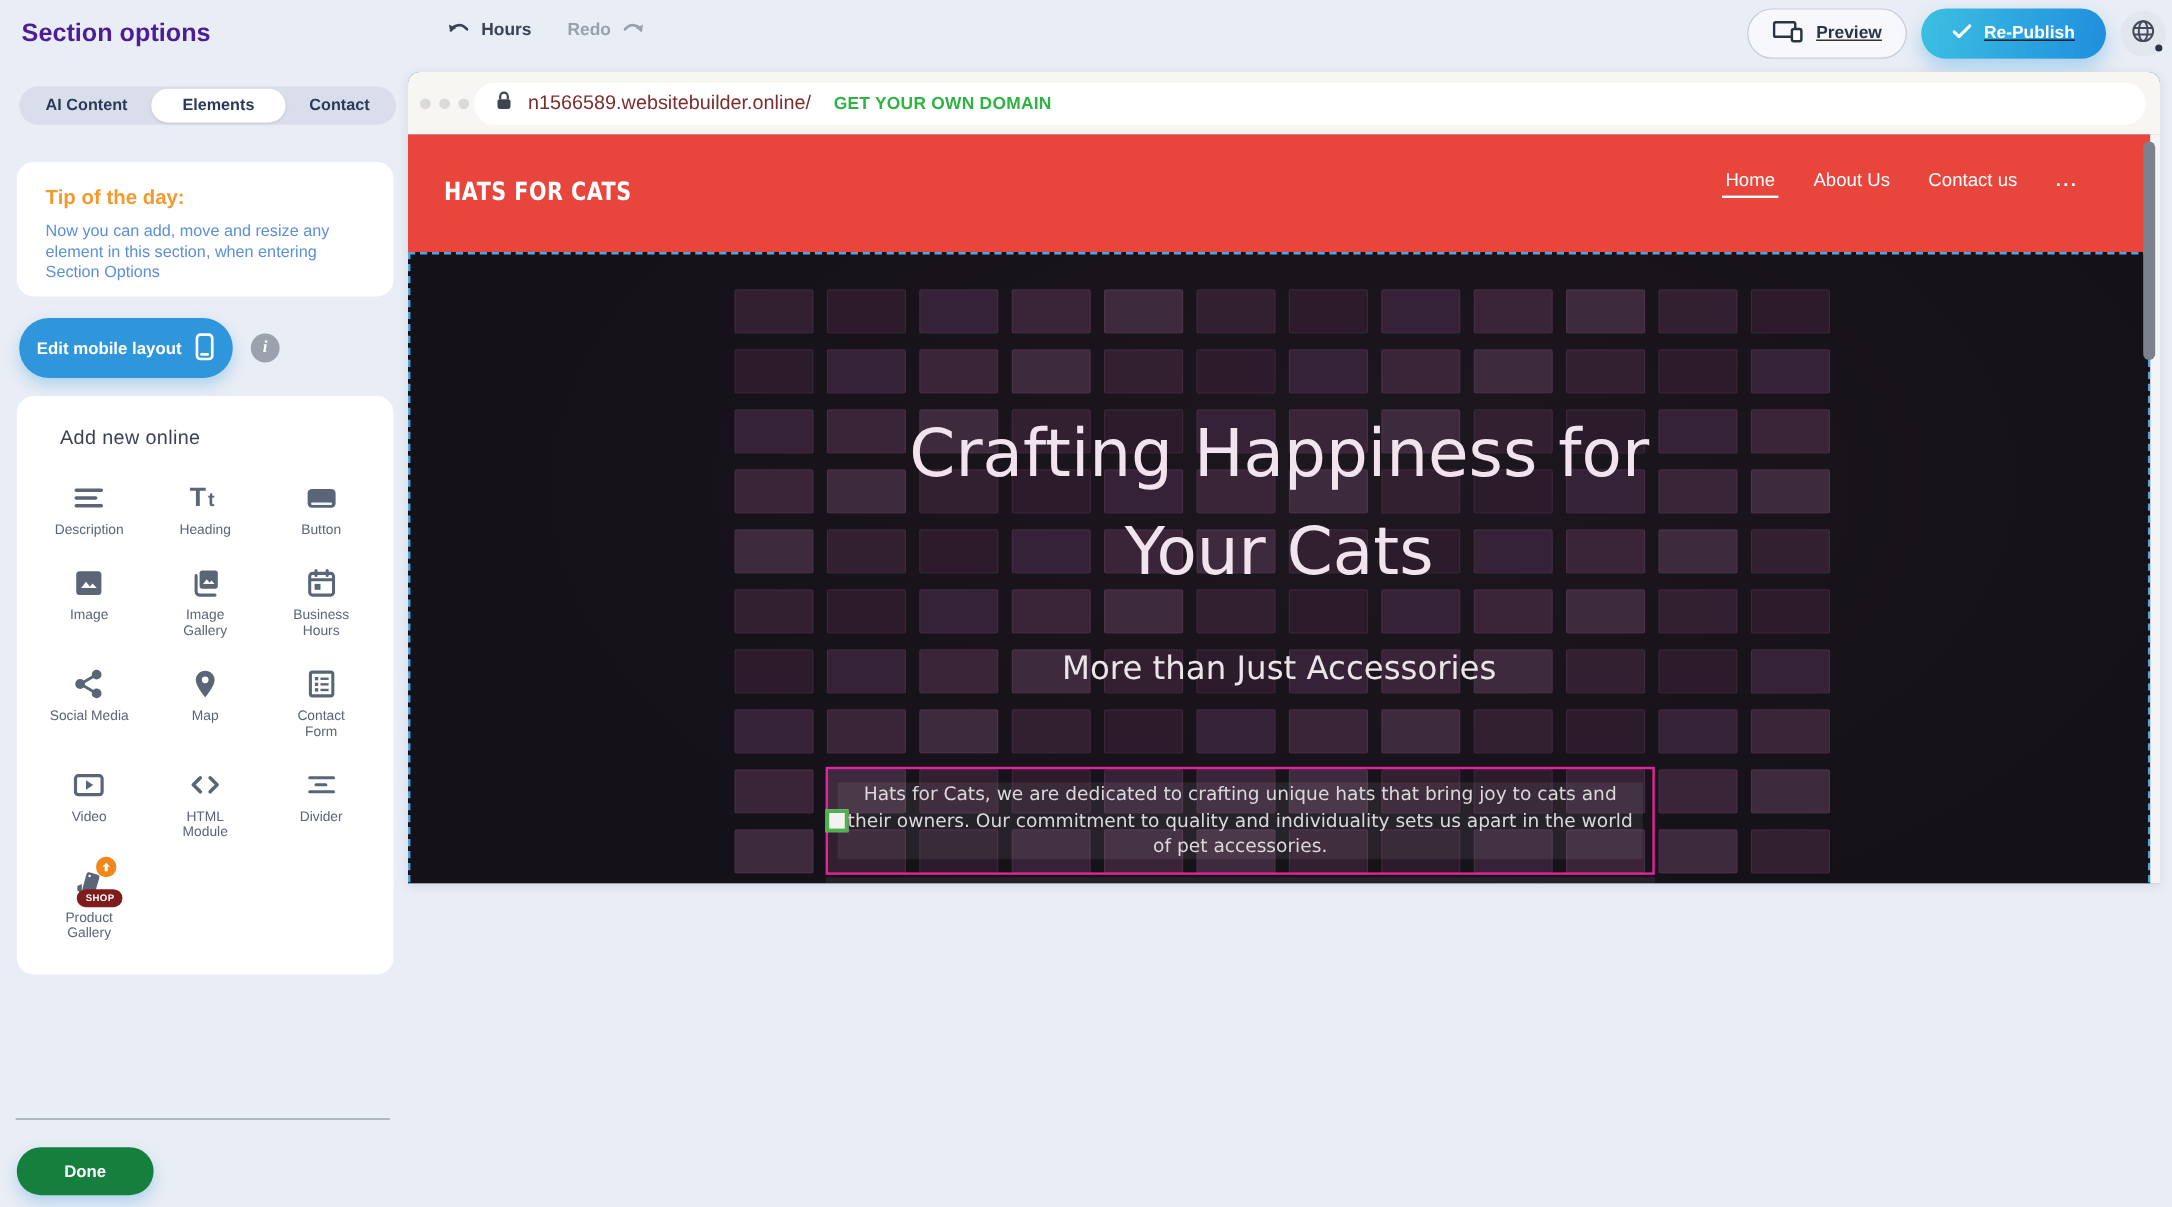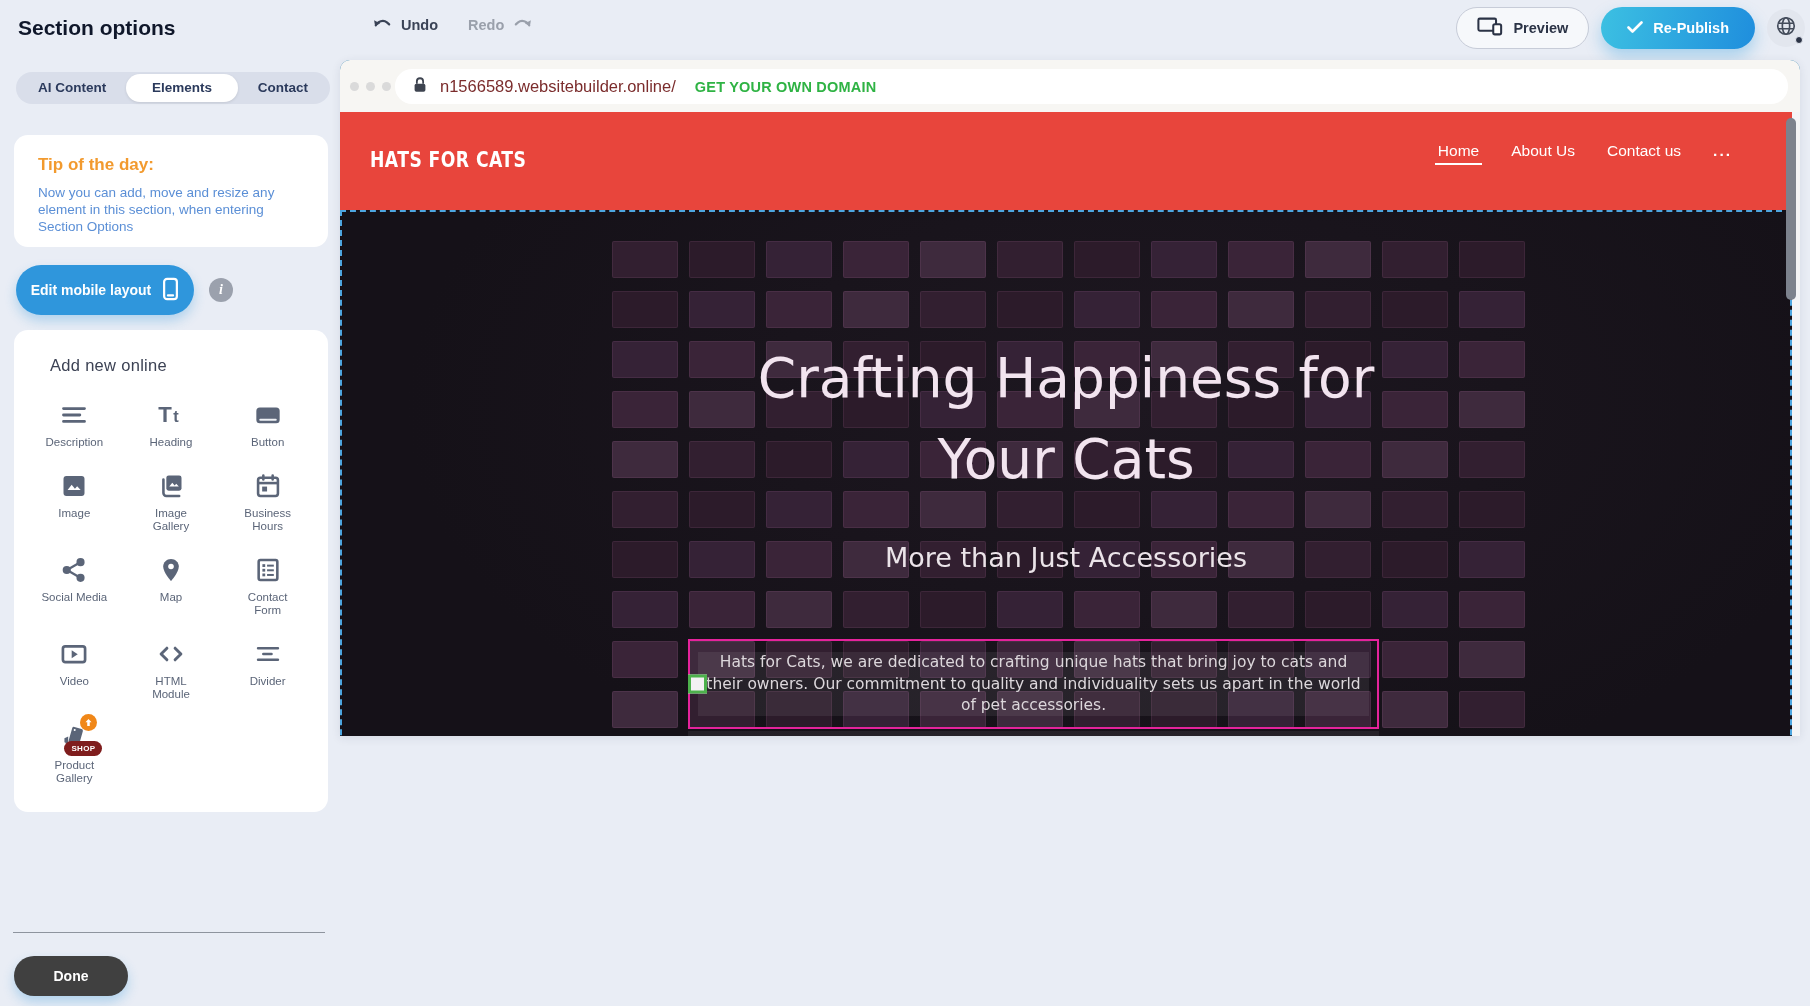--- a/index.html
+++ b/index.html
@@ -1,23 +1,23 @@
 <!DOCTYPE html>
 <html><head>
 <meta charset="utf-8">
 <style>
   html,body{margin:0;padding:0;background:#dfe3ec;}
   #app{position:relative;width:1810px;height:1006px;background:#e9edf5;font-family:"Liberation Sans",sans-serif;overflow:hidden;}
 
   
-  .section-title{position:absolute;left:18px;top:16px;font-size:21px;font-weight:bold;color:#0f172a;}
+  .section-title{position:absolute;left:18px;top:16px;font-size:21px;font-weight:bold;color:#4c1d95;}
   .undo-redo{position:absolute;left:372px;top:16px;display:flex;align-items:center;gap:30px;}
   .ur-btn{display:flex;align-items:center;gap:8px;font-size:14.5px;font-weight:bold;color:#3a4356;cursor:pointer;}
   .ur-btn.disabled{color:#9aa0ab;}
-  .top-right{position:absolute;right:5px;top:7px;display:flex;align-items:center;gap:12px;}
+  .top-right{position:absolute;right:5px;top:7px;display:flex;align-items:center;gap:12px;text-decoration:underline;}
   .preview-btn{display:flex;align-items:center;gap:10px;height:40px;padding:0 20px;border:1.5px solid #c7ccd8;border-radius:21px;background:rgba(255,255,255,.6);font-size:14.5px;font-weight:bold;color:#2b3346;cursor:pointer;}
   .republish-btn{display:flex;align-items:center;gap:10px;height:42px;padding:0 26px;border-radius:22px;background:linear-gradient(100deg,#3cc0e2,#1f8edd);color:#fff;font-size:14.5px;font-weight:bold;box-shadow:0 8px 16px rgba(44,155,220,.35);cursor:pointer;}
   .globe-btn{width:38px;height:38px;border-radius:50%;background:#e2e6ee;display:flex;align-items:center;justify-content:center;position:relative;cursor:pointer;}
   .globe-dot{position:absolute;right:2px;bottom:3px;width:6px;height:6px;border-radius:50%;background:#2b3346;border:1.5px solid #e9edf5;}
 
   
   .tabbar{position:absolute;left:16px;top:72px;width:314px;height:32px;background:#d9deea;border-radius:16px;display:flex;align-items:center;justify-content:space-between;padding:0 8px;box-sizing:border-box;}
   .tab{padding:0 14px;height:28px;line-height:28px;border-radius:14px;font-size:13.5px;font-weight:bold;color:#2b3a5c;cursor:pointer;white-space:nowrap;}
   .tab.active{background:#fff;box-shadow:0 1px 3px rgba(0,0,0,.1);padding:0 26px;}
   .tip-card{position:absolute;left:14px;top:135px;width:314px;height:112px;background:#fff;border-radius:14px;box-sizing:border-box;padding:20px 24px;}
@@ -29,21 +29,21 @@
   .panel-title{font-size:16.5px;color:#3c4254;margin-left:24px;letter-spacing:.3px;}
   .el-grid{margin-top:16px;display:grid;grid-template-columns:repeat(3,1fr);row-gap:6px;}
   .el-item{display:flex;flex-direction:column;align-items:center;padding:10px 2px 6px;cursor:pointer;}
   .el-icon{width:28px;height:28px;position:relative;}
   .el-icon svg{width:100%;height:100%;display:block;}
   .el-label{margin-top:7px;font-size:11.5px;line-height:13.5px;color:#5b6578;text-align:center;max-width:66px;}
   .pg-up{position:absolute;right:-9px;top:-10px;width:17px;height:17px;border-radius:50%;background:#f08718;display:flex;align-items:center;justify-content:center;}
   .pg-up svg{width:9px;height:9px;}
   .pg-shop{position:absolute;right:-14px;bottom:-4px;background:#7f1d1d;color:#fff;font-size:8px;font-weight:bold;padding:3px 7px;border-radius:9px;letter-spacing:.3px;}
   .sep-line{position:absolute;left:13px;top:932px;width:312px;border-top:1.5px solid #8e949e;}
-  .done-btn{position:absolute;left:14px;top:956px;width:114px;height:40px;border-radius:20px;background:#404040;color:#fff;font-size:14px;font-weight:bold;display:flex;align-items:center;justify-content:center;box-shadow:0 6px 12px rgba(47,150,220,.3);cursor:pointer;}
+  .done-btn{position:absolute;left:14px;top:956px;width:114px;height:40px;border-radius:20px;background:#15803d;color:#fff;font-size:14px;font-weight:bold;display:flex;align-items:center;justify-content:center;box-shadow:0 6px 12px rgba(47,150,220,.3);cursor:pointer;}
 
   
   .browser{position:absolute;left:340px;top:60px;width:1460px;height:676px;background:#0369a1;border-radius:10px 10px 0 0;overflow:hidden;box-shadow:0 2px 10px rgba(40,50,80,.1);}
   .chrome{position:relative;height:52px;background:#f7f6f3;}
   .win-dots{position:absolute;left:10px;top:22px;display:flex;gap:7px;}
   .win-dot{width:9px;height:9px;border-radius:50%;background:#dadada;}
   .addr{position:absolute;left:55px;top:9px;right:12px;height:35px;background:#fff;border-radius:17px;display:flex;align-items:center;padding:0 16px;gap:11px;box-sizing:border-box;}
   .url{font-size:16.5px;color:#7b2c2c;}
   .cta{font-size:14.5px;font-weight:bold;color:#2fb344;margin-left:8px;letter-spacing:.2px;cursor:pointer;}
   .viewport{position:absolute;left:0;top:52px;width:1460px;height:894px;background:#fff;}
@@ -85,21 +85,21 @@
 
 <div id="app">
 
   <div class="section-title">Section options</div>
   <div class="undo-redo">
     <div class="ur-btn">
       <span><svg width="21" height="14" viewBox="0 0 22 14">
             <path d="M4 9.5C6 5 12 3.5 15.6 6.3l2.4 2.2" fill="none" stroke="#3a4356" stroke-width="2.3" stroke-linecap="round"></path>
             <path d="M2.2 4.2l1 6 5.3-2.6z" fill="#3a4356"></path>
           </svg></span>
-      <span>Undo</span>
+      <span>Hours</span>
     </div>
     <div class="ur-btn disabled">
       <span>Redo</span>
       <span><svg width="21" height="14" viewBox="0 0 22 14">
             <path d="M18 9.5C16 5 10 3.5 6.4 6.3L4 8.5" fill="none" stroke="#9aa0ab" stroke-width="2.3" stroke-linecap="round"></path>
             <path d="M19.8 4.2l-1 6-5.3-2.6z" fill="#9aa0ab"></path>
           </svg></span>
     </div>
   </div>
   <div class="top-right">

